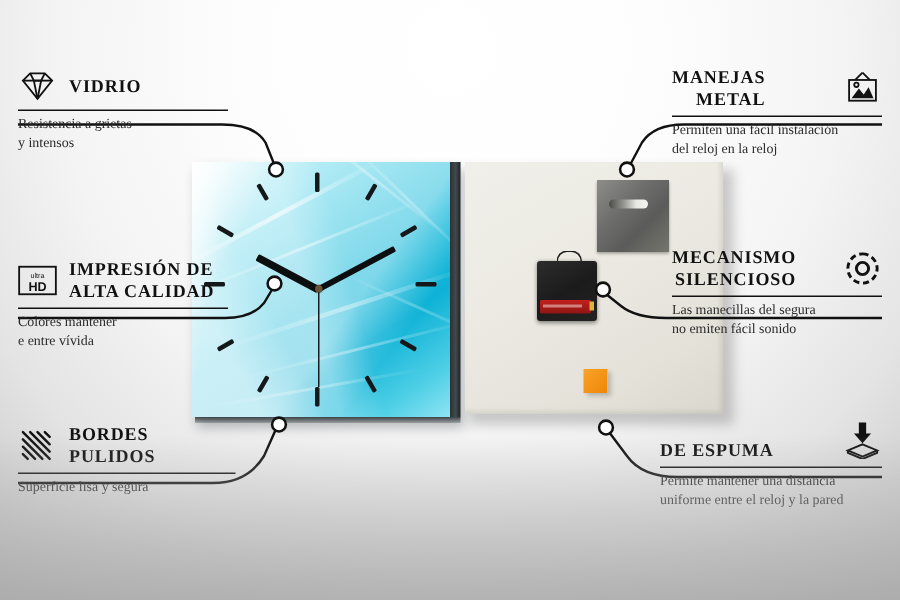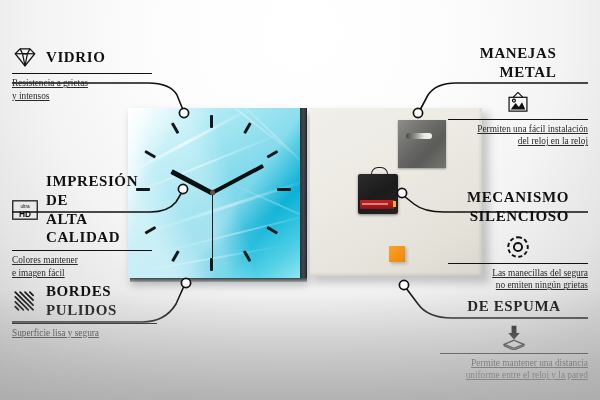--- a/index.html
+++ b/index.html
@@ -84,31 +84,31 @@
   .batt-stripe{position:absolute;left:2px;top:3px;width:26px;height:2px;background:rgba(255,255,255,.45);}
   .spacer{
     position:absolute;left:79px;top:138px;width:16px;height:16px;
     background:linear-gradient(135deg,#f9a32a,#ef8606);
     box-shadow:2px 2px 3px rgba(0,0,0,.2);
   }
 
   
   .callout{position:absolute;}
   .co-head{display:flex;align-items:center;gap:8px;}
-  .co-head.right{justify-content:space-between;flex-direction:column;}
+  .co-head.right{justify-content:space-between;}
   .co-title{
     font-family:"Liberation Serif", serif;font-weight:700;
-    font-size:15px;letter-spacing:.6px;color:#111;line-height:1.25;text-transform:uppercase;
+    font-size:12px;letter-spacing:.6px;color:#111;line-height:1.25;text-transform:uppercase;
   }
   .co-title.right{text-align:right;}
   .co-rule{height:1.4px;background:#111;margin:3px 0 3px 0;}
   .co-desc{
-    font-family:"Liberation Serif", serif;font-size:9.3px;color:#2a2a2a;line-height:1.35;text-decoration:underline;
-  }
-  .co-desc.right{text-align:right;}
+    font-family:"Liberation Serif", serif;font-size:9.3px;color:#2a2a2a;line-height:1.35;
+  }
+  .co-desc.right{}
   .ico{width:26px;height:26px;flex:0 0 26px;display:block;}
   .ico svg{display:block;width:26px;height:26px;}
 </style>
 </head>
 <body>
 
 <div id="stage">
 
   <div class="clock-wrap">
     <div class="clock-shadow"></div>
@@ -212,21 +212,21 @@
         </svg>
       </span>
       <span class="co-title">
         <span>IMPRESIÓN DE</span><br>
         <span>ALTA CALIDAD</span>
       </span>
     </div>
     <div class="co-rule"></div>
     <div class="co-desc">
       <span>Colores mantener</span><br>
-      <span>e imagen fácil</span>
+      <span>e entre vívida</span>
     </div>
   </div>
 
   <div class="callout" style="left:12px;top:282px;width:145px;">
     <div class="co-head">
       <span class="ico">
         <svg viewBox="0 0 32 30">
             <g stroke="#111" stroke-width="2" stroke-linecap="round">
           <line x1="4" y1="4" x2="26" y2="26"></line>
               <line x1="10" y1="4" x2="26" y2="20"></line>
@@ -267,39 +267,39 @@
           </svg>
       </span>
     </div>
     <div class="co-rule"></div>
     <div class="co-desc right">
       <span>Permiten una fácil instalación</span><br>
       <span>del reloj en la reloj</span>
     </div>
   </div>
 
-  <div class="callout" style="left:448px;top:188px;width:140px;">
+  <div class="callout" style="left:448px;top:164px;width:140px;">
     <div class="co-head right">
       <span class="co-title right">
         <span>MECANISMO</span><br>
         <span>SILENCIOSO</span>
       </span>
       <span class="ico">
         <svg viewBox="0 0 32 32">
             <g fill="none" stroke="#111" stroke-width="2.4">
           <path d="M16,4 a12,12 0 1,1 -0.01,0 Z" stroke-dasharray="5 3"></path>
           <circle cx="16" cy="16" r="5"></circle>
         </g>
           </svg>
       </span>
     </div>
     <div class="co-rule"></div>
     <div class="co-desc right">
       <span>Las manecillas del segura</span><br>
-      <span>no emiten ningún grietas</span>
+      <span>no emiten fácil sonido</span>
     </div>
   </div>
 
   <div class="callout" style="left:440px;top:278px;width:148px;">
     <div class="co-head right">
       <span class="co-title right">
         <br>
         <span>DE ESPUMA</span>
       </span>
       <span class="ico">

